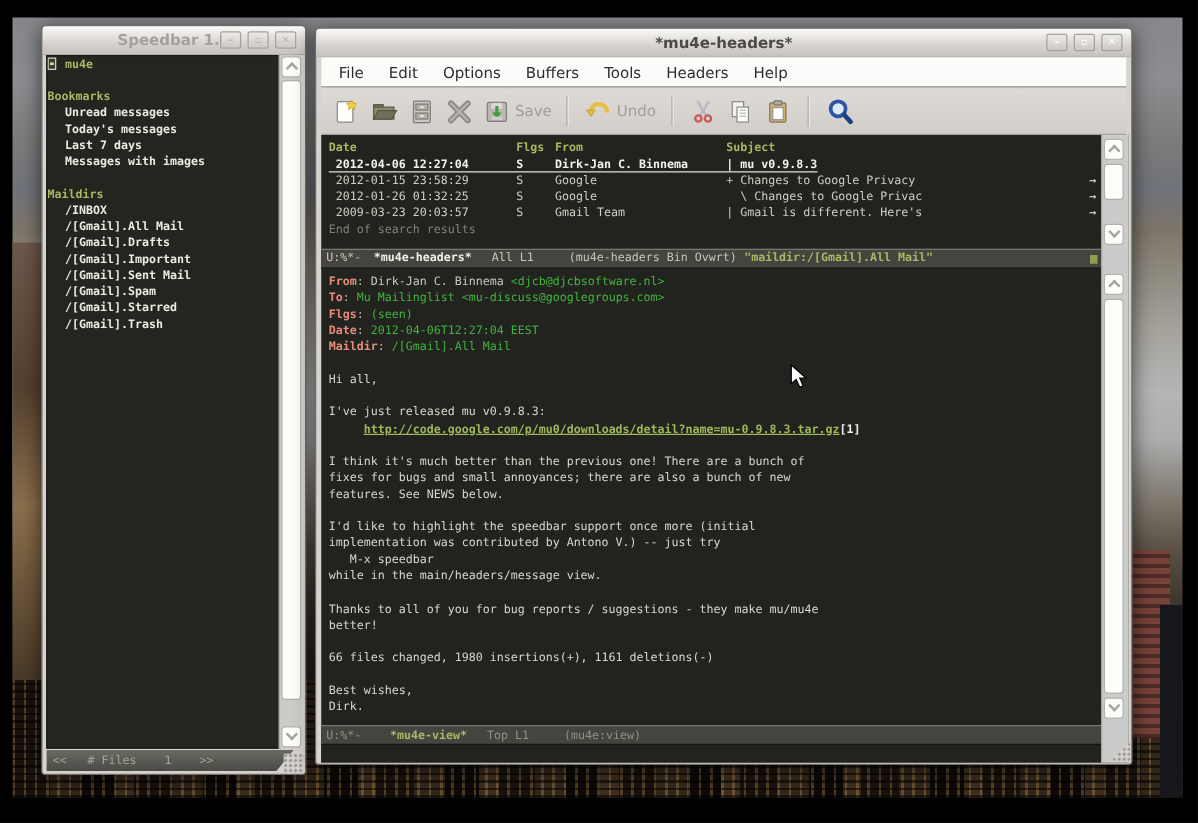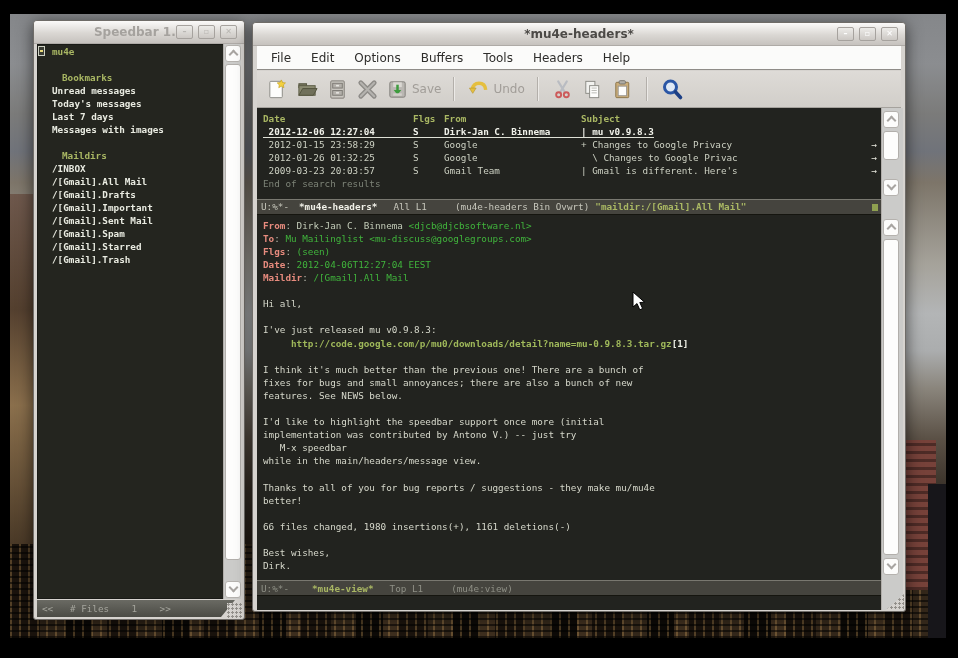--- a/index.html
+++ b/index.html
@@ -38,21 +38,21 @@
           text-align:center; font-weight:bold; }
   .inactive .ttl { color:#a5a29e; }
   .inactive .wbtn { color:#b9b6b2; }
 
   
   .sb-win { left:33px; top:20px; width:212px; height:600px; }
   .sb-body { position:absolute; left:3px; top:23px; width:188px; bottom:20px; background:#24251f;
              border:1px solid #191a16; overflow:hidden;
              font-family:"DejaVu Sans Mono", monospace; font-size:9.3px; line-height:13px; font-weight:bold; }
   .sb-line { height:13px; white-space:pre; padding-left:14px; color:#e9ebe1; }
-  .sb-sec  { padding-left:24px; color:#a9b763; }
+  .sb-sec  { padding-left:0; color:#a9b763; }
   .sb-root { padding-left:14px; color:#a9b763; position:relative; }
   .sb-mark { position:absolute; left:0px; top:1px; width:7px; height:10px; border:1px solid #cfd2c4;
              background:#3a3c34; display:inline-block; }
   .sb-mark:after { content:""; position:absolute; left:1px; top:3px; width:3px; height:2px; background:#e8d97a; }
   .sb-scroll { position:absolute; right:3px; top:23px; width:18px; bottom:20px; background:#cbcbc9;
                border-left:1px solid #b1aeaa; }
   .sb-status { position:absolute; left:3px; bottom:2px; height:17px; width:198px;
                background:linear-gradient(#6a6a63,#4b4b45); color:#a4a49c;
                font-family:"DejaVu Sans Mono", monospace; font-size:9.3px; line-height:17px;
                white-space:pre; padding-left:5px;
@@ -103,21 +103,21 @@
   .modeline.dim { color:#8f9086; }
   .modeline.dim .ml-buf { color:#a9b763;margin-left:23px; }
 
   .vpane { height:366px; padding:4px 0 0 6px; overflow:hidden; color:#d6d8cb; }
   .vline { height:13.1px; white-space:pre; }
   .vlab { color:#e78b7e; font-weight:bold; }
   .colon { color:#b9bbae; }
   .vval { color:#40b43c; }
   .vval.pale { color:#c2cbb8; }
   .mbody { font:inherit; white-space:pre; margin-top:13px; color:#d6d8cb; }
-  .mlink { color:#9fb85a; font-weight:bold; }
+  .mlink { color:#9fb85a; font-weight:bold; text-decoration:underline; }
   .mlinksuf { color:#eef0e6; font-weight:bold; }
 
   .echo { height:14px; background:#22231f; }
   .grip { position:absolute; right:1px; bottom:1px; width:18px; height:16px;
           background-color:#d6d3cf;
           background-image:radial-gradient(circle at 1.5px 1.5px,#928f8a 1px,transparent 1.4px);
           background-size:4px 4px; clip-path:polygon(100% 0,100% 100%,0 100%); }
   .sb-grip { width:16px; height:15px; clip-path:none; }
 
   
@@ -277,21 +277,21 @@
 
       <div class="hpane">
         <div class="hline hhdr">
           <span class="c-date">Date</span>
           <span class="c-flg">Flgs</span>
           <span class="c-from">From</span>
           <span>Subject</span>
         </div>
         <div class="hline">
           <div class="hrow cur">
-            <span class="c-date"> 2012-12-06 12:27:04</span>
+            <span class="c-date"> 2012-04-06 12:27:04</span>
             <span class="c-flg">S</span>
             <span class="c-from">Dirk-Jan C. Binnema</span>
             <span>| mu v0.9.8.3</span>
           </div>
         </div>
         <div class="hline hrow">
           <span class="c-date"> 2012-01-15 23:58:29</span>
           <span class="c-flg">S</span>
           <span class="c-from">Google</span>
           <span>+ Changes to Google Privacy </span>

